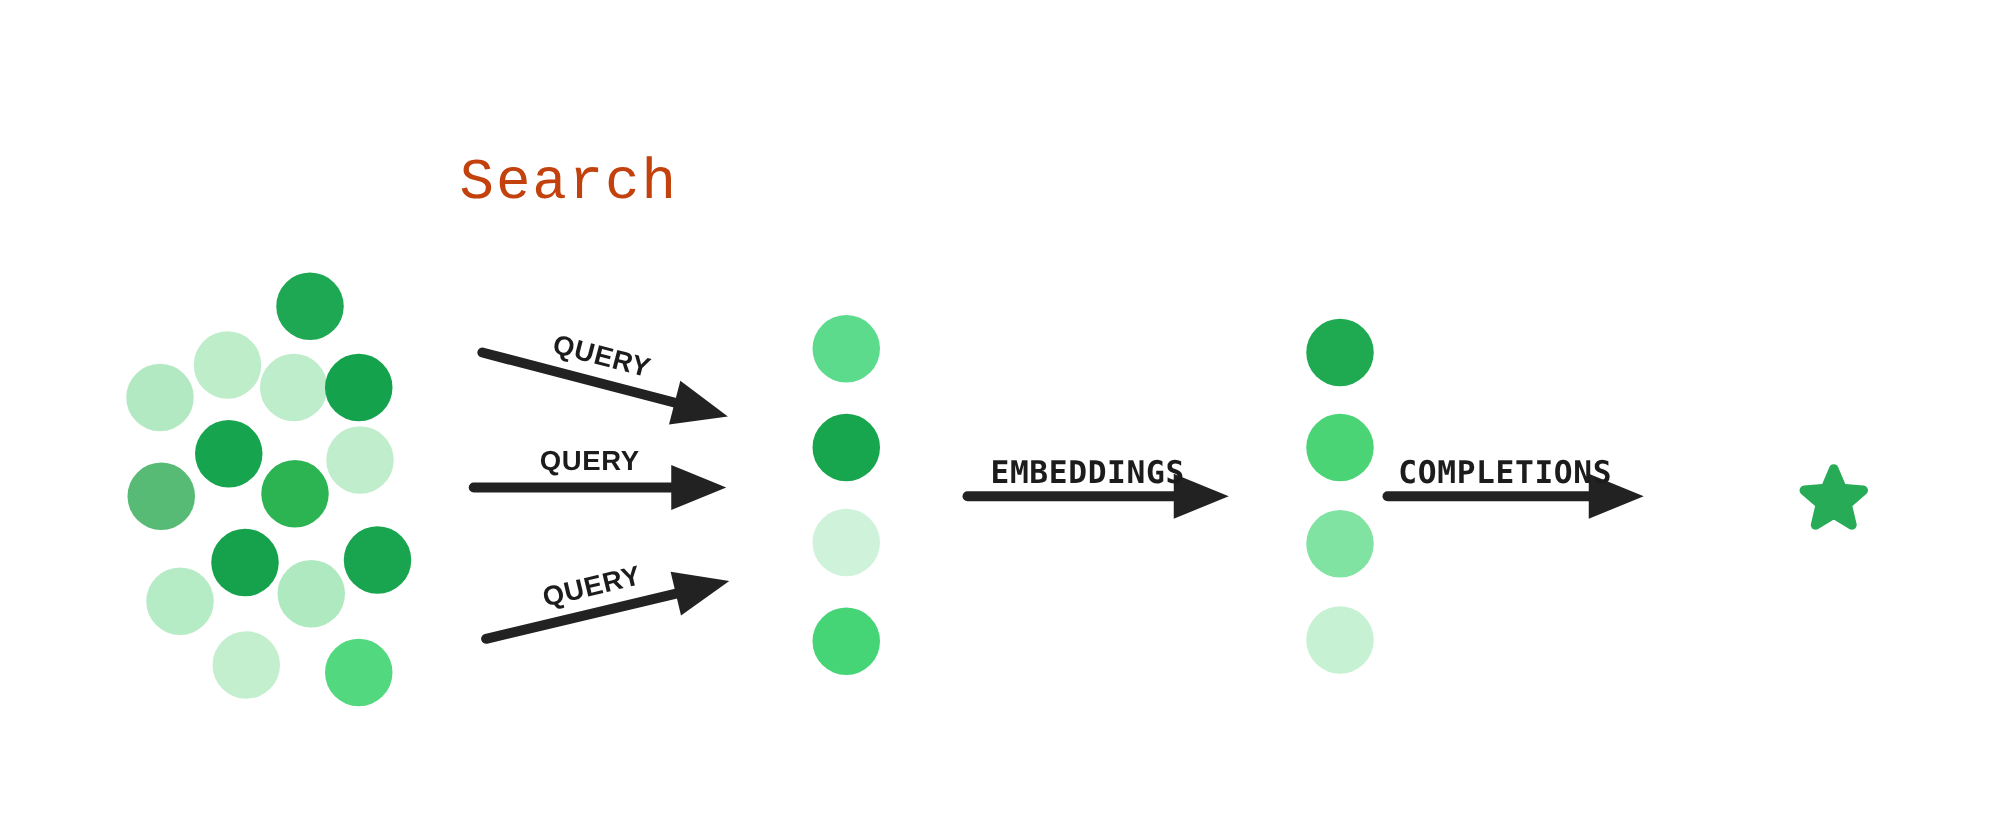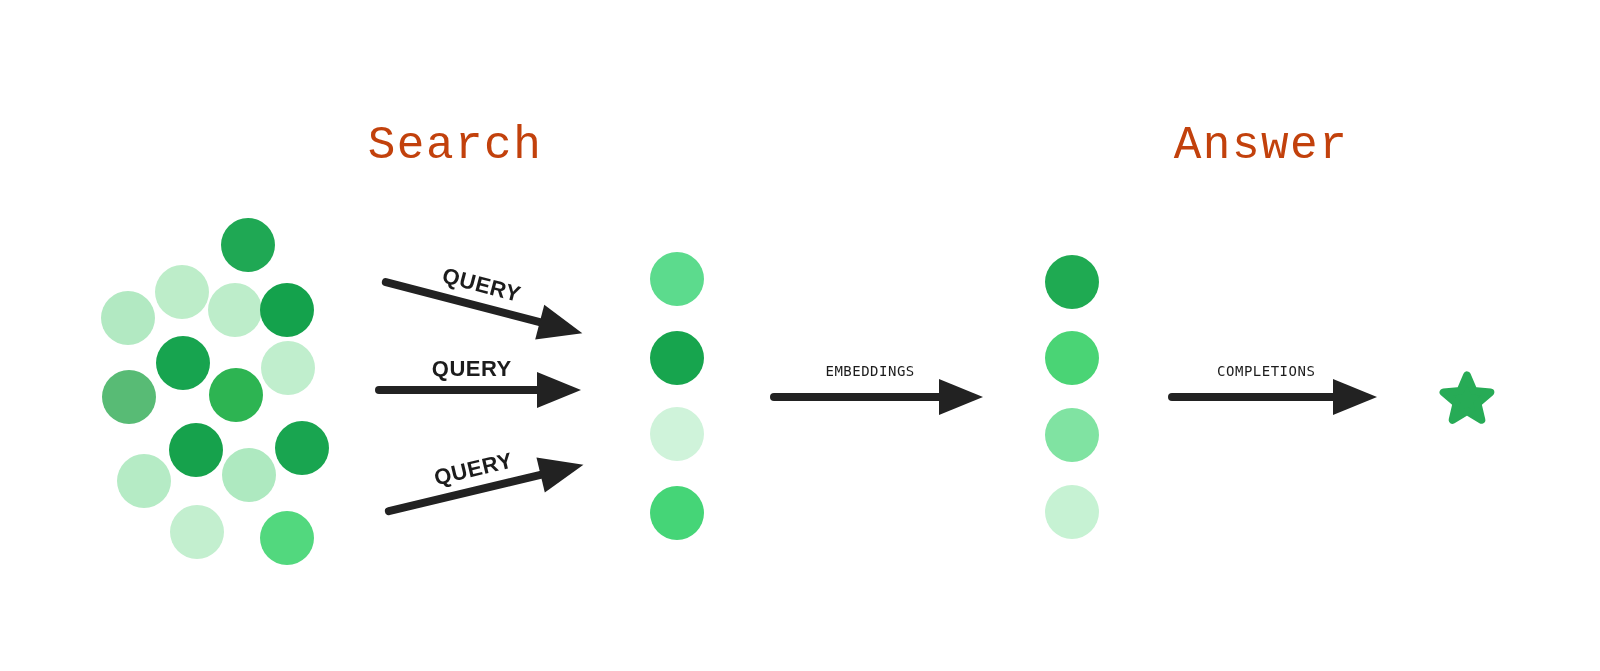--- a/index.html
+++ b/index.html
@@ -58,39 +58,38 @@
   .query-label {
     top: -30px;
     font-family: "Liberation Sans", sans-serif;
     font-weight: bold;
     font-size: 22px;
     letter-spacing: 0.5px;
   }
   .mono-label {
     top: -30px;
     font-family: "DejaVu Sans Mono", monospace;
-    font-weight: normal;
-    font-size: 14px;
+    font-weight: bold;
+    font-size: 25px;
     letter-spacing: 0.5px;
   }
   .star-wrap {
     position: absolute;
     left: 1436px;
     top: 368px;
     width: 62px;
     height: 62px;
   }
 </style>
 </head>
 <body>
 
 <div class="canvas">
 
   <div class="stage-title" style="left:455px">Search</div>
-  <div class="stage-title" style="left:1261px">Answer</div>
 
   <div>
       <div class="dot" style="left: 221px; top: 218px; width: 54px; height: 54px; background: rgb(31, 168, 84);"></div>
       <div class="dot" style="left: 155px; top: 265px; width: 54px; height: 54px; background: rgb(189, 237, 201);"></div>
       <div class="dot" style="left: 101px; top: 291px; width: 54px; height: 54px; background: rgb(178, 233, 194);"></div>
       <div class="dot" style="left: 208px; top: 283px; width: 54px; height: 54px; background: rgb(189, 237, 202);"></div>
       <div class="dot" style="left: 260px; top: 283px; width: 54px; height: 54px; background: rgb(20, 162, 76);"></div>
       <div class="dot" style="left: 156px; top: 336px; width: 54px; height: 54px; background: rgb(23, 164, 79);"></div>
       <div class="dot" style="left: 102px; top: 370px; width: 54px; height: 54px; background: rgb(88, 187, 117);"></div>
       <div class="dot" style="left: 209px; top: 368px; width: 54px; height: 54px; background: rgb(45, 180, 82);"></div>
@@ -134,21 +133,21 @@
     <div class="head"></div>
   </div>
 
   <div>
       <div class="dot" style="left: 1045px; top: 255px; width: 54px; height: 54px; background: rgb(31, 170, 82);"></div>
       <div class="dot" style="left: 1045px; top: 331px; width: 54px; height: 54px; background: rgb(74, 212, 117);"></div>
       <div class="dot" style="left: 1045px; top: 408px; width: 54px; height: 54px; background: rgb(128, 227, 162);"></div>
       <div class="dot" style="left: 1045px; top: 485px; width: 54px; height: 54px; background: rgb(198, 242, 211);"></div>
     </div>
 
-  <div class="arrow" style="left:1168px; top:393px; width:209px">
+  <div class="arrow" style="left:1106px; top:393px; width:209px">
     <span class="arrow-label mono-label">COMPLETIONS</span>
     <div class="shaft"></div>
     <div class="head"></div>
   </div>
 
   <div class="star-wrap">
     <svg width="62" height="62" viewBox="0 0 24 24">
       <path stroke-width="3" stroke-linejoin="round" d="M12 2.8 L14.55 8.85 L21.1 9.4 L16.1 13.7 L17.6 20.1 L12 16.7 L6.4 20.1 L7.9 13.7 L2.9 9.4 L9.45 8.85 Z" fill="#27ab56" stroke="#27ab56"></path>
     </svg>
   </div>

